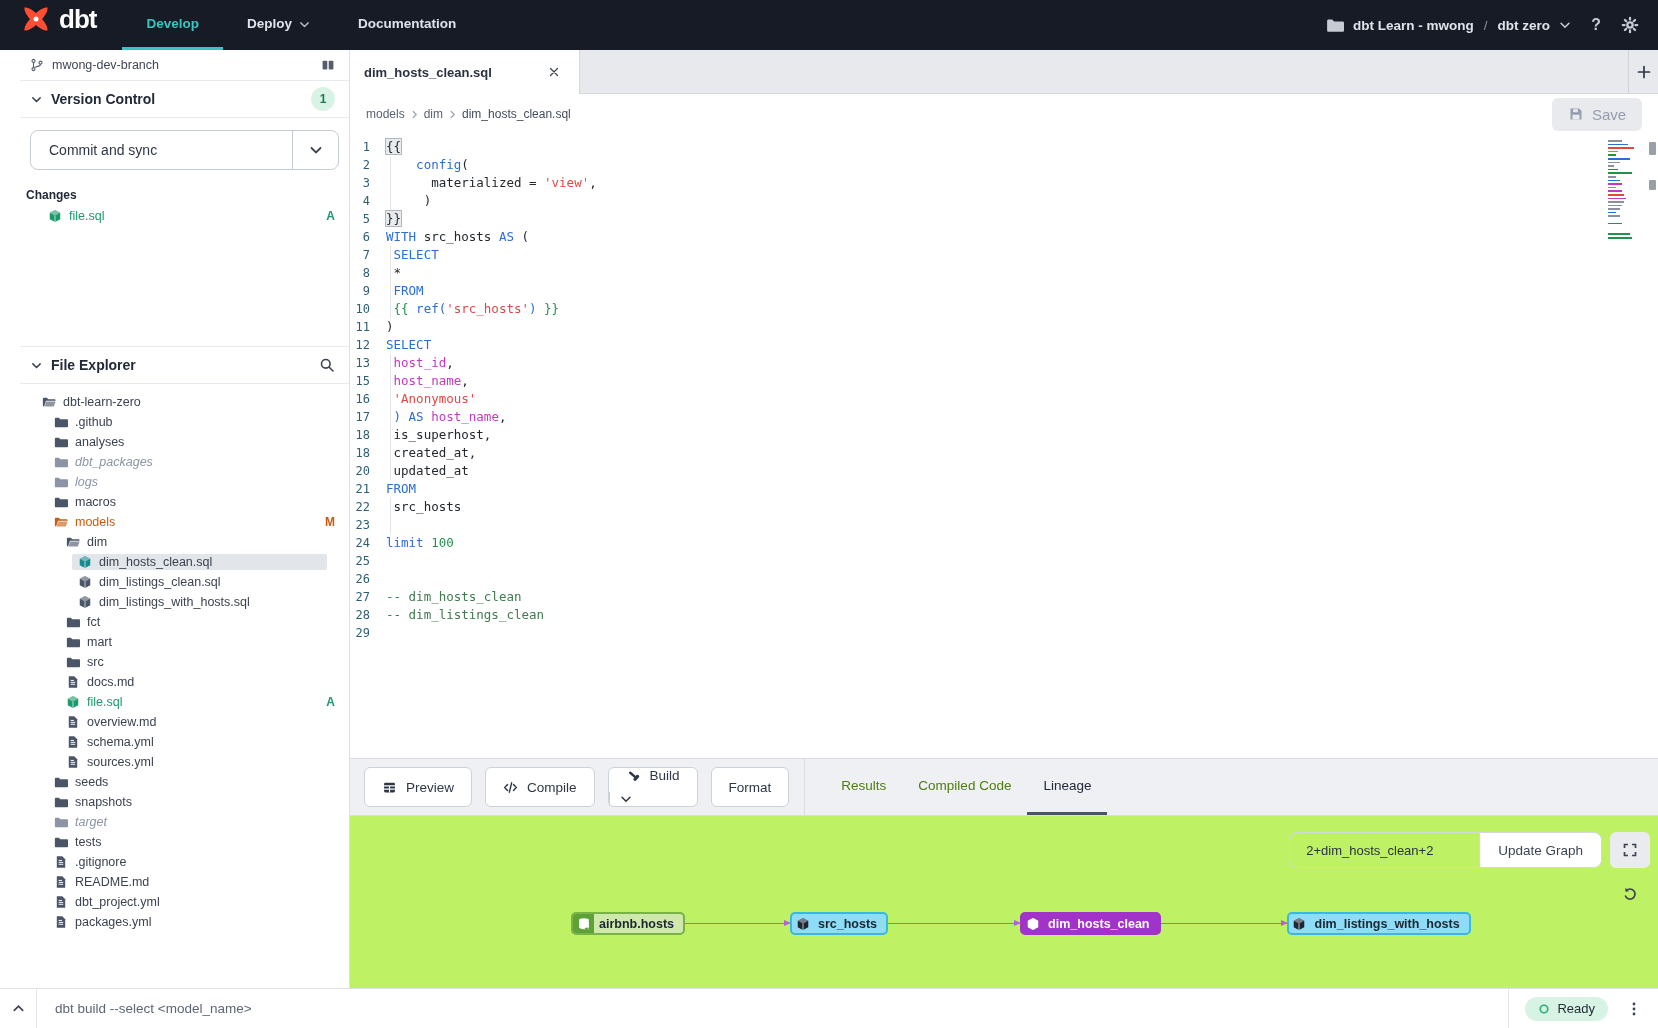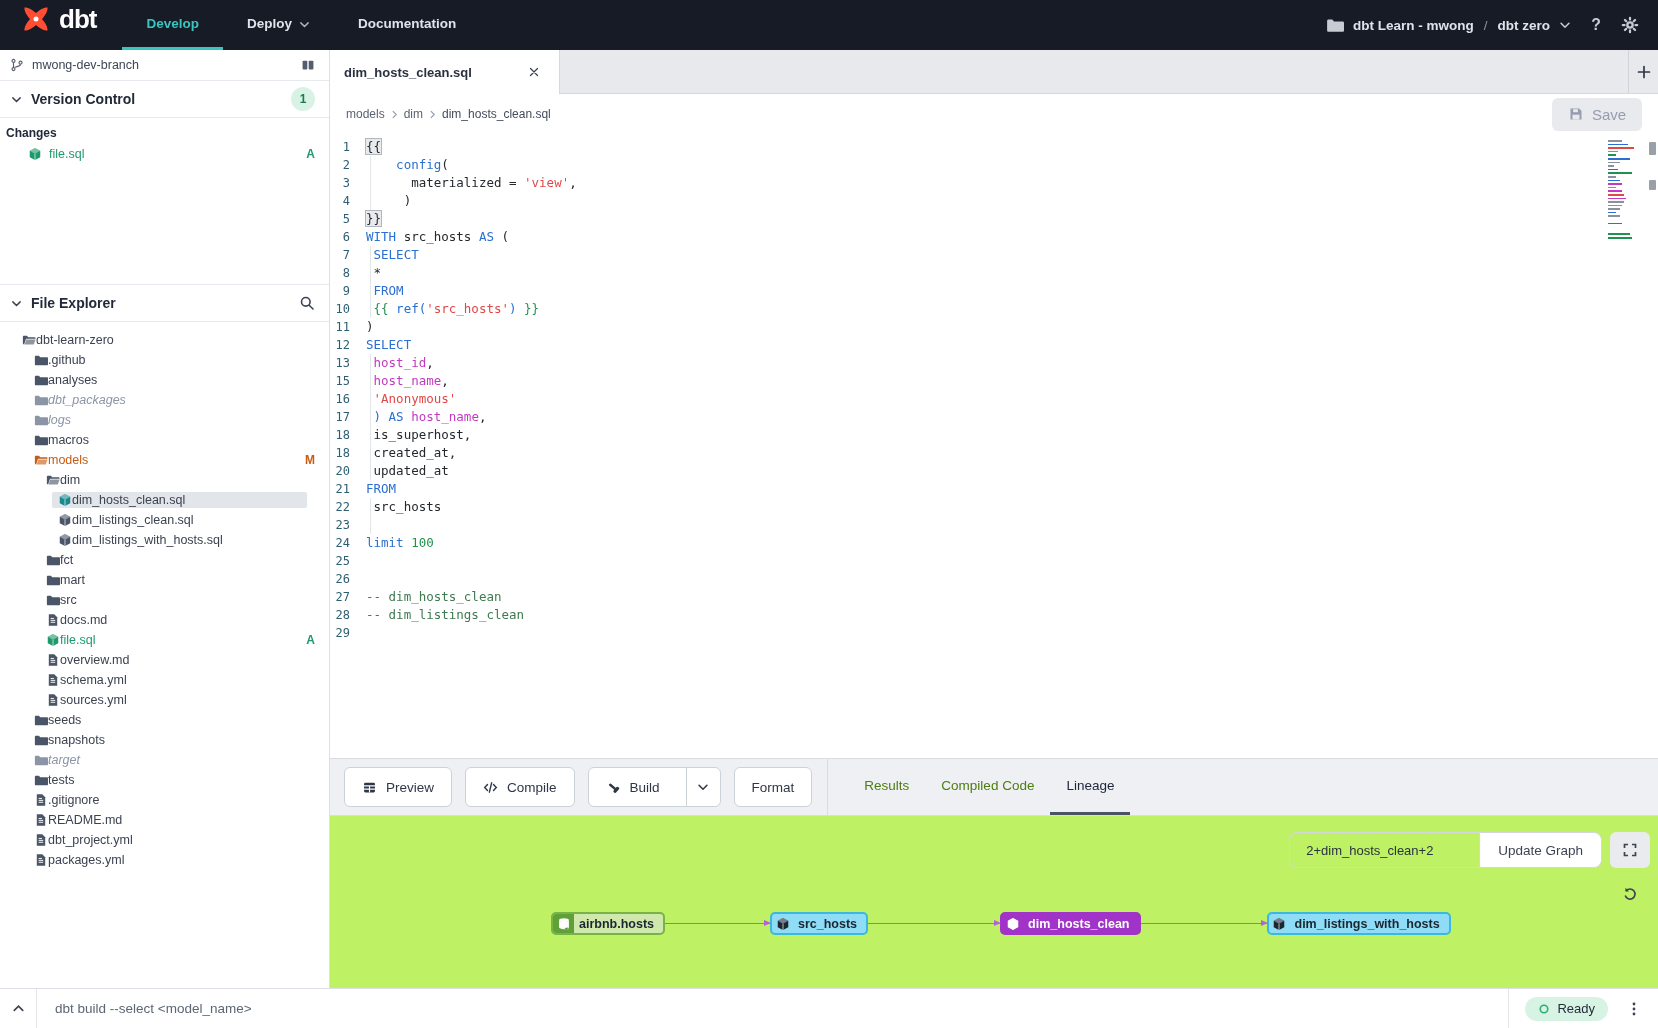--- a/index.html
+++ b/index.html
@@ -16,21 +16,21 @@
     font-weight:bold; color:#dfe3ea; border-bottom:3px solid transparent; cursor:pointer; }
   .nav-item.active { color:#3ac4c0; border-bottom-color:#3ac4c0; }
   .nav-item .chev { width:12px; height:12px; color:#aab0bc; }
   .nav-right { margin-left:auto; display:flex; align-items:center; gap:14px; padding-right:18px; }
   .acct { display:flex; align-items:center; gap:8px; font-size:13.5px; font-weight:bold; color:#dfe3ea; }
   .acct .sep { color:#8b93a2; font-weight:normal; padding:0 2px; }
   .icon-btn-dark { width:20px; height:20px; color:#c6cbd4; display:flex; align-items:center; justify-content:center; }
   .icon-btn-dark svg { width:18px; height:18px; }
 
   
-  .middle { display:flex; height:938px; }
+  .middle { display:flex; height:938px;padding-left:20px; }
 
   
   .sidebar { width:330px; border-right:1px solid #dcdfe4; background:#fff; display:flex;
     flex-direction:column; flex:none; }
   .branch-row { height:31px; display:flex; align-items:center; gap:8px; padding:0 14px 0 10px;
     border-bottom:1px solid #e6e9ed; color:#3f4654; font-size:12.5px; }
   .branch-row svg { width:14px; height:14px; color:#555e6d; }
   .branch-row .spacer { flex:1; }
   .vc-header { height:37px; display:flex; align-items:center; gap:8px; padding:0 14px 0 10px;
     border-bottom:1px solid #e6e9ed; }
@@ -51,21 +51,21 @@
   .badge-A { color:#1d9a6c; font-weight:bold; font-size:12px; }
   .badge-M { color:#c75b12; font-weight:bold; font-size:12px; }
   .vc-body { border-bottom:1px solid #e6e9ed; padding-bottom:120px; }
   .fe-header { height:37px; display:flex; align-items:center; gap:8px; padding:0 14px 0 10px;
     border-bottom:1px solid #e6e9ed; }
   .fe-header svg { width:13px; height:13px; color:#3c4454; }
   .fe-search svg { width:16px; height:16px; color:#3c4454; }
   .file-tree { flex:1; overflow:hidden; padding-top:8px; position:relative; }
   .tree-row { height:20px; display:flex; align-items:center; font-size:12.5px; color:#3b4250;
     position:relative; cursor:pointer; }
-  .tree-row .inner { display:flex; align-items:center; padding:1px 6px; border-radius:2px; }
+  .tree-row .inner { display:flex; align-items:center; gap:7px; padding:1px 6px; border-radius:2px; }
   .tree-row.selected .inner { background:#e2e5e9; flex:1; margin-right:22px; }
   .tree-row svg { width:14px; height:14px; flex:none; }
   .tree-row .ticon { color:#4a5568; display:flex; }
   .tree-row.muted { color:#8b95a5; font-style:italic; }
   .tree-row.muted .ticon { color:#8b95a5; }
   .tree-row.accent { color:#c75b12; }
   .tree-row.accent .ticon { color:#c75b12; }
   .tree-row.added { color:#1d9a6c; }
   .tree-row.added .ticon { color:#1d9a6c; }
   .tree-row .ticon.teal { color:#178a8f; }
@@ -104,21 +104,21 @@
   .minimap div { margin-bottom:2px; }
   .vthumb { position:absolute; right:2px; width:7px; background:#9aa0a8; border-radius:1px; }
 
   
   .toolbar { height:58px; background:#eef0f3; border-top:1px solid #d9dde2; border-bottom:1px solid #d9dde2;
     display:flex; align-items:center; padding-left:14px; }
   .tb-btn { height:40px; background:#fff; border:1px solid #ccd2d9; border-radius:6px; display:flex;
     align-items:center; gap:9px; padding:0 17px; font-size:13.5px; color:#2f3747; margin-right:13px;
     cursor:pointer; }
   .tb-btn svg { width:15px; height:15px; color:#2f3747; }
-  .tb-split { padding:0; }
+  .tb-split { padding:0;flex-direction:column; }
   .tb-split .main { display:flex; align-items:center; gap:9px; padding:0 17px; }
   .tb-split .caret { align-self:stretch; width:34px; border-left:1px solid #ccd2d9; display:flex;
     align-items:center; justify-content:center; }
   .tb-split .caret svg { width:14px; height:14px; }
   .result-tabs { align-self:stretch; display:flex; align-items:stretch; margin-left:2px;
     border-left:1px solid #d9dde2; padding-left:20px; }
   .rtab { display:flex; align-items:center; padding:0 16px; font-size:13.5px; color:#4d7c0f;
     border-bottom:3px solid transparent; cursor:pointer; }
   .rtab.active { color:#20283a; border-bottom-color:#4b5465; }
 
@@ -249,20 +249,30 @@
       <span style="display:flex">
           <svg viewBox="0 0 16 16" width="13" height="13">
             <path d="M3.5 6 8 10.5 12.5 6" fill="none" stroke="currentColor" stroke-width="1.8" stroke-linecap="round"></path>
           </svg>
         </span>
       <span class="sec-title">Version Control</span>
       <span class="count-badge">1</span>
     </div>
 
     <div class="vc-body">
+      <div class="commit-btn">
+        <span class="commit-label">Commit and sync</span>
+        <span class="commit-caret">
+          <span style="display:flex">
+              <svg viewBox="0 0 16 16" width="13" height="13">
+                <path d="M3.5 6 8 10.5 12.5 6" fill="none" stroke="currentColor" stroke-width="1.8" stroke-linecap="round"></path>
+              </svg>
+            </span>
+        </span>
+      </div>
       <div class="changes-label">Changes</div>
       <div class="change-row">
         <span style="display:flex">
             <svg viewBox="0 0 16 16" width="14" height="14">
               <path d="M8 1.2 14 4.4v7.2L8 14.8 2 11.6V4.4z" fill="currentColor"></path>
               <path d="M8 1.2 14 4.4 8 7.6 2 4.4z" fill="#fff" opacity=".4"></path>
               <path d="M8 7.6v7.2" stroke="#fff" stroke-width="1.1" opacity=".7"></path>
             </svg>
           </span>
         <span class="lbl">file.sql</span>

